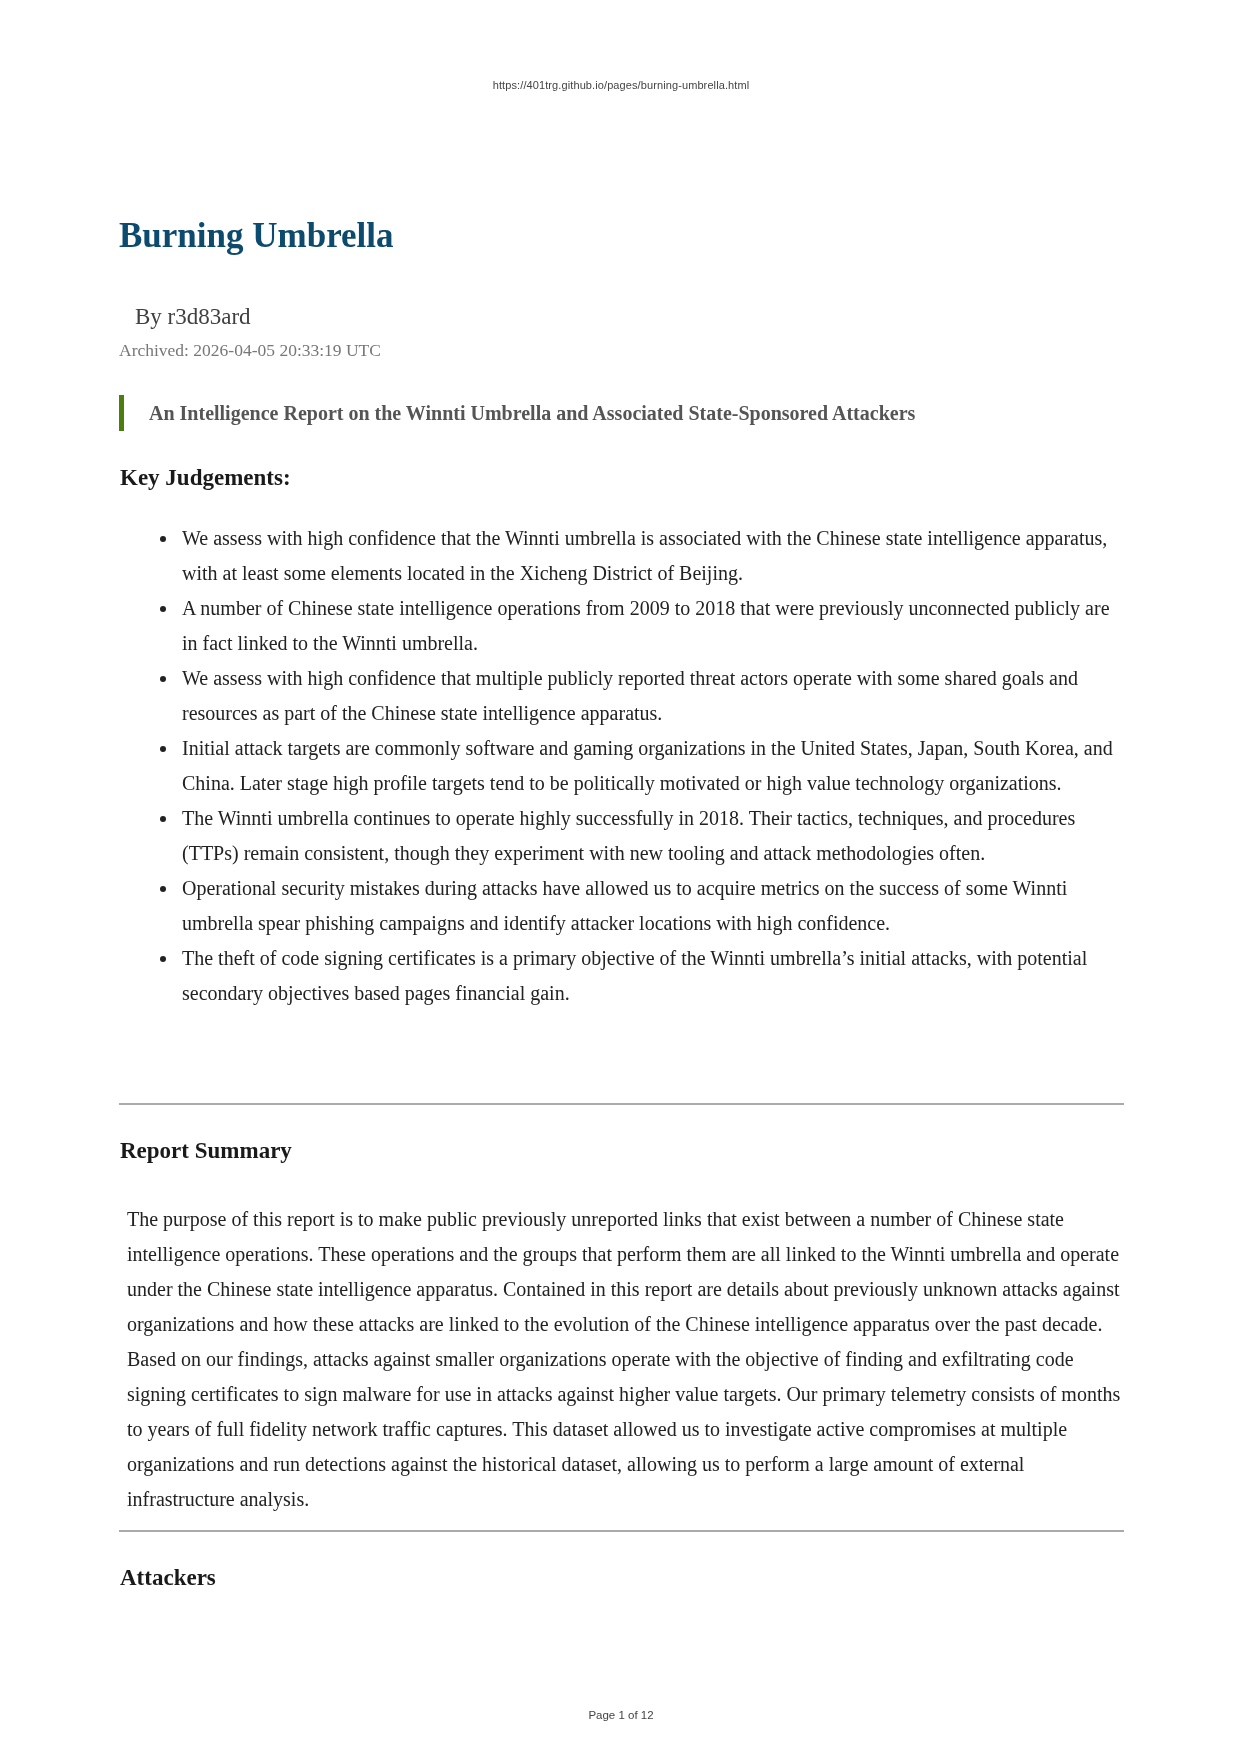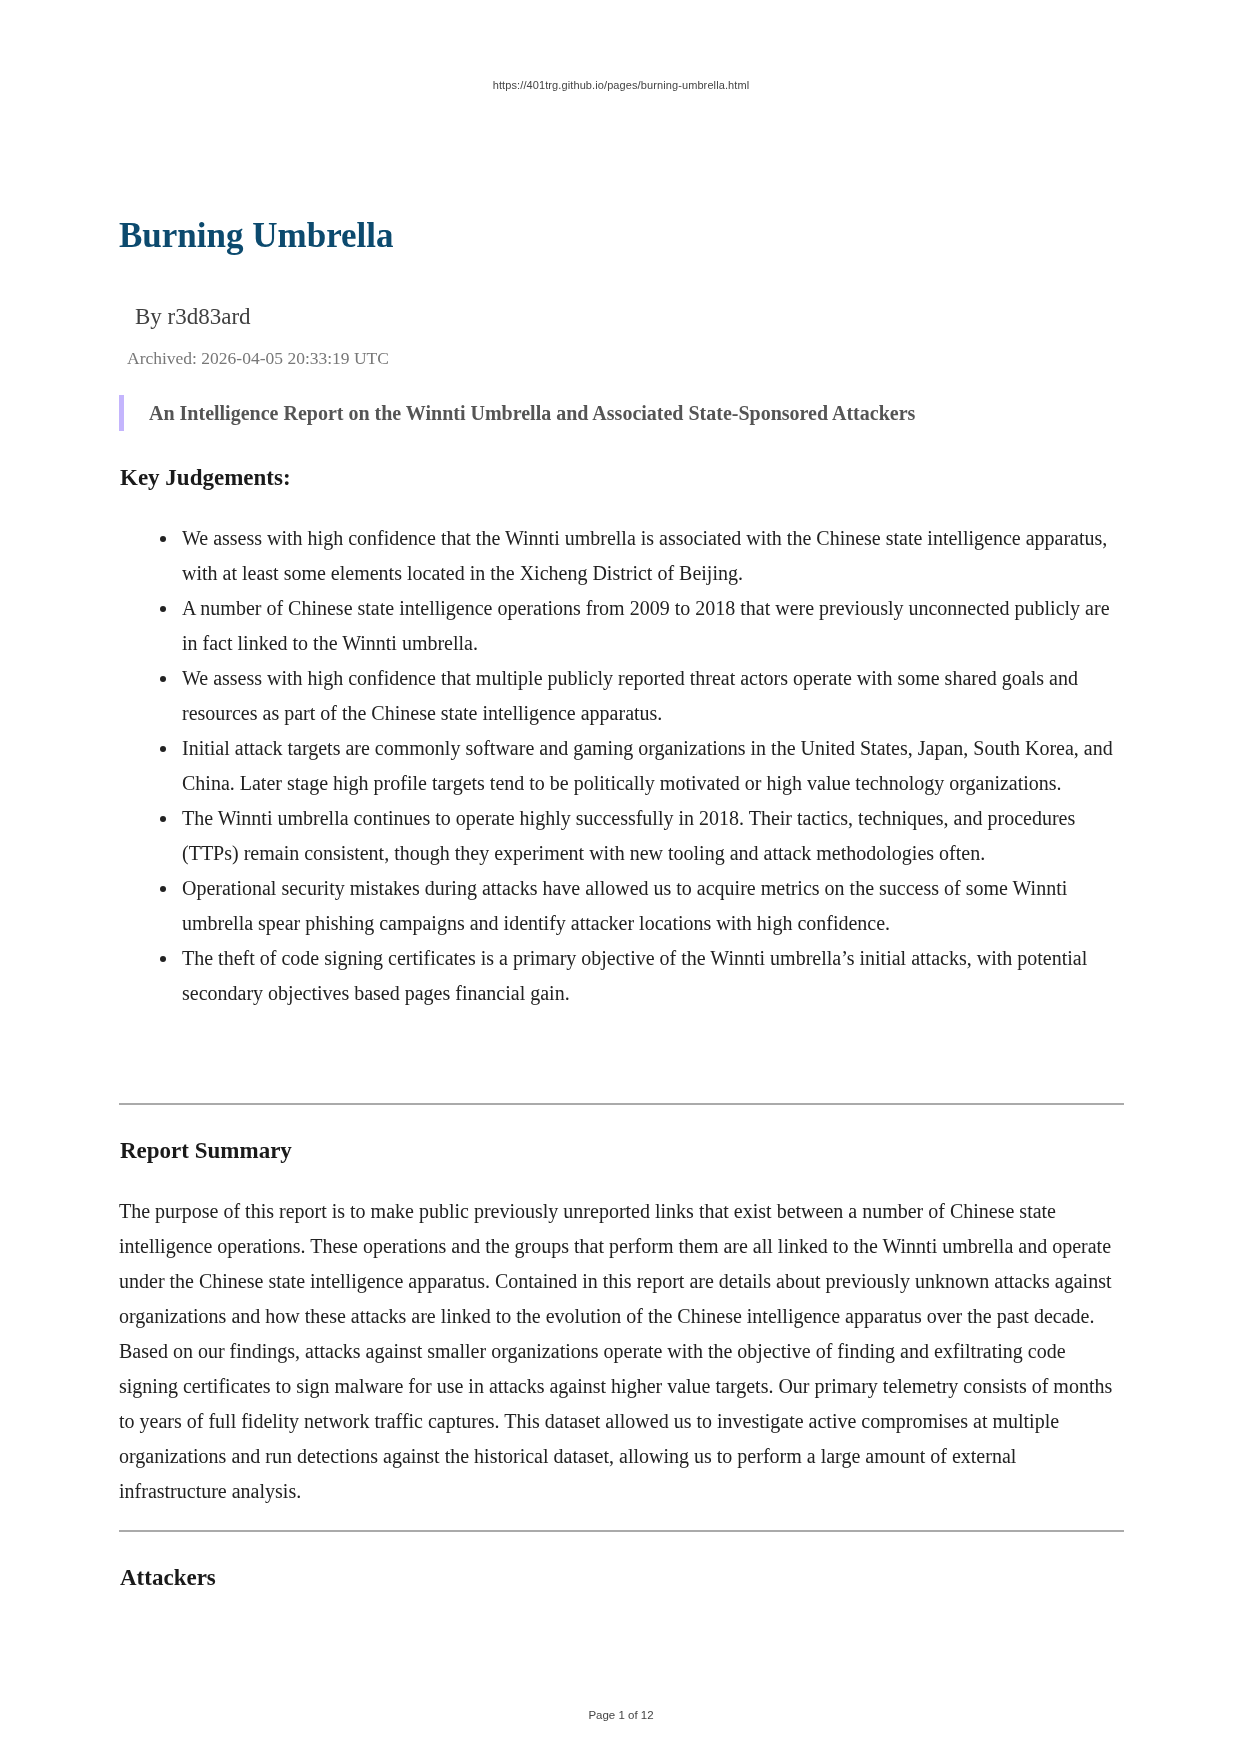--- a/index.html
+++ b/index.html
@@ -50,31 +50,31 @@
       left: 0;
       margin: 16px;
       font-size: 23px;
       color: #404040;
       line-height: 26px;
     }
     .archived {
       position: absolute;
       top: 338px;
       left: 0;
-      margin: 8px;
+      margin: 0;
       font-size: 17.5px;
       color: #777777;
       line-height: 24px;
     }
     .subtitle-quote {
       position: absolute;
       top: 395px;
       left: 0;
       height: 36px;
-      border-left: 5px solid #c4b5fd;
+      border-left: 5px solid #4d7c0f;
       padding-left: 25px;
       display: flex;
       align-items: center;
       width: 975px;
     }
     .subtitle-quote span {
       font-size: 20px;
       font-weight: bold;
       color: #555555;
       white-space: nowrap;
@@ -129,21 +129,21 @@
       border-top: 2px solid #aaaaaa;
       margin: 0;
     }
     .divider-1 { top: 1103px; }
     .divider-2 { top: 1530px; }
 
     .summary {
       position: absolute;
       top: 1194px;
       left: 0;
-      margin: 0;
+      margin: 8px;
       width: 1005px;
       font-size: 20px;
       line-height: 35px;
       color: #222222;
     }
     .page-footer {
       position: absolute;
       top: 1709px;
       left: 0;
       width: 1242px;

